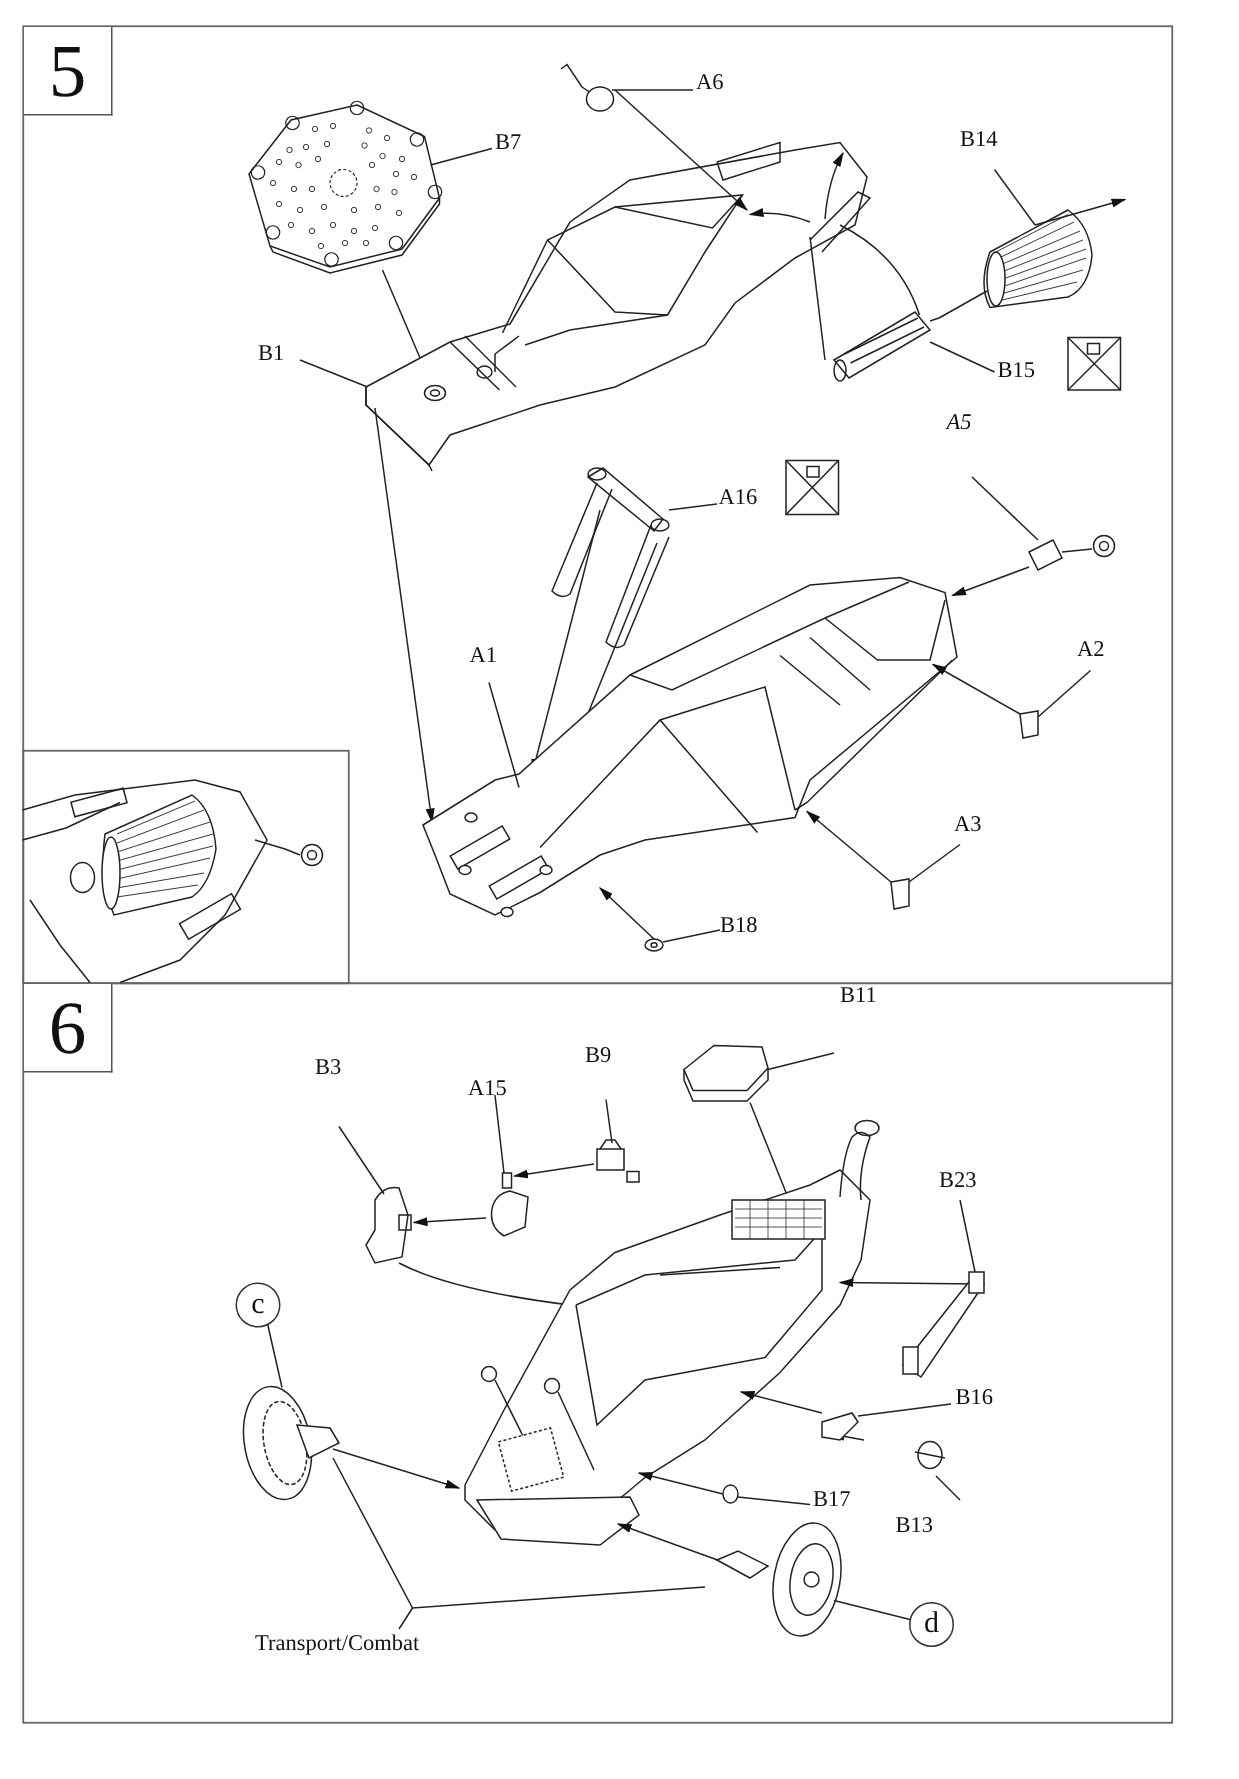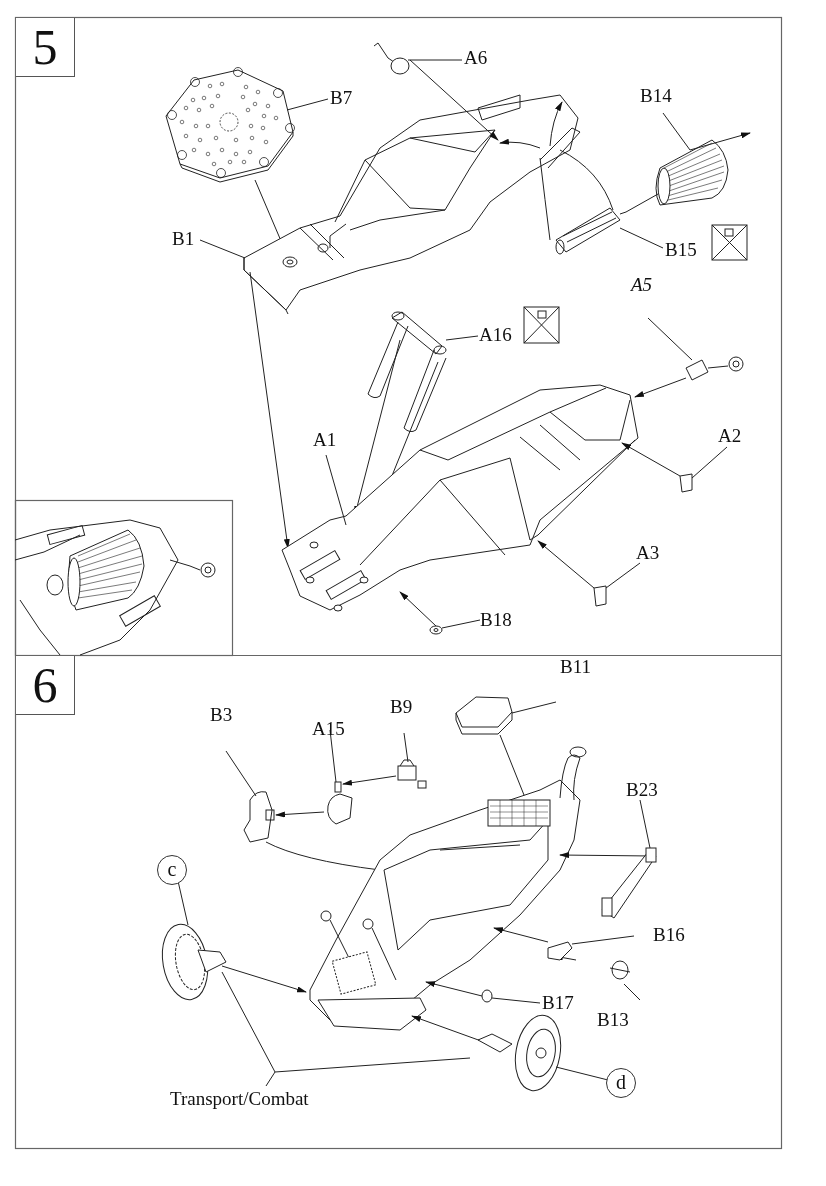--- a/index.html
+++ b/index.html
@@ -1,24 +1,24 @@
 <!DOCTYPE html>
 <html><head>
 <meta charset="utf-8">
 <style>
   html, body { margin:0; padding:0; background:#ffffff; }
   body { width:826px; height:1186px; position:relative; overflow:hidden;
          font-family:"Liberation Serif", "DejaVu Serif", serif; color:#111; }
   #sheet { position:absolute; left:0; top:0; width:826px; height:1186px; }
-  .lbl { position:absolute; font-size:19px; line-height:1; white-space:nowrap; color:#111; }
+  .lbl { position:absolute; font-size:15px; line-height:1; white-space:nowrap; color:#111; }
   .stepnum { position:absolute; width:58px; height:58px; border:1px solid #555; border-top:none; border-left:none;
              font-size:50px; line-height:58px; text-align:center; background:#fff; }
   .circ { position:absolute; width:28px; height:28px; border:1px solid #333; border-radius:50%;
           font-size:20px; line-height:26px; text-align:center; background:#fff; }
-  .caption { position:absolute; font-size:19px; }
+  .caption { position:absolute; font-size:15px; }
 </style>
 </head>
 <body>
 
 <div id="sheet">
 
   <svg width="826" height="1186" viewBox="0 0 826 1186" style="position:absolute;left:0;top:0;" fill="none" stroke="#222" stroke-width="1">
     <defs>
       <marker id="arr" markerWidth="10" markerHeight="6" refX="9" refY="3" orient="auto">
         <path d="M0,0 L10,3 L0,6 Z" fill="#111" stroke="none"></path>
@@ -350,21 +350,21 @@
   <div class="lbl" style="left:313px;top:430px;">A1</div>
   <div class="lbl" style="left:718px;top:426px;">A2</div>
   <div class="lbl" style="left:636px;top:543px;">A3</div>
   <div class="lbl" style="left:480px;top:610px;">B18</div>
 
   <div class="lbl" style="left:560px;top:657px;">B11</div>
   <div class="lbl" style="left:390px;top:697px;">B9</div>
   <div class="lbl" style="left:312px;top:719px;">A15</div>
   <div class="lbl" style="left:210px;top:705px;">B3</div>
   <div class="lbl" style="left:626px;top:780px;">B23</div>
-  <div class="lbl" style="left:637px;top:925px;margin-left:16px;">B16</div>
+  <div class="lbl" style="left:637px;top:925px;">B16</div>
   <div class="lbl" style="left:542px;top:993px;">B17</div>
   <div class="lbl" style="left:597px;top:1010px;">B13</div>
 
   <div class="circ" style="left:157px;top:855px;">c</div>
   <div class="circ" style="left:606px;top:1068px;">d</div>
 
   <div class="caption" style="left:170px;top:1088px;">Transport/Combat</div>
 </div>
 
 </body></html>

